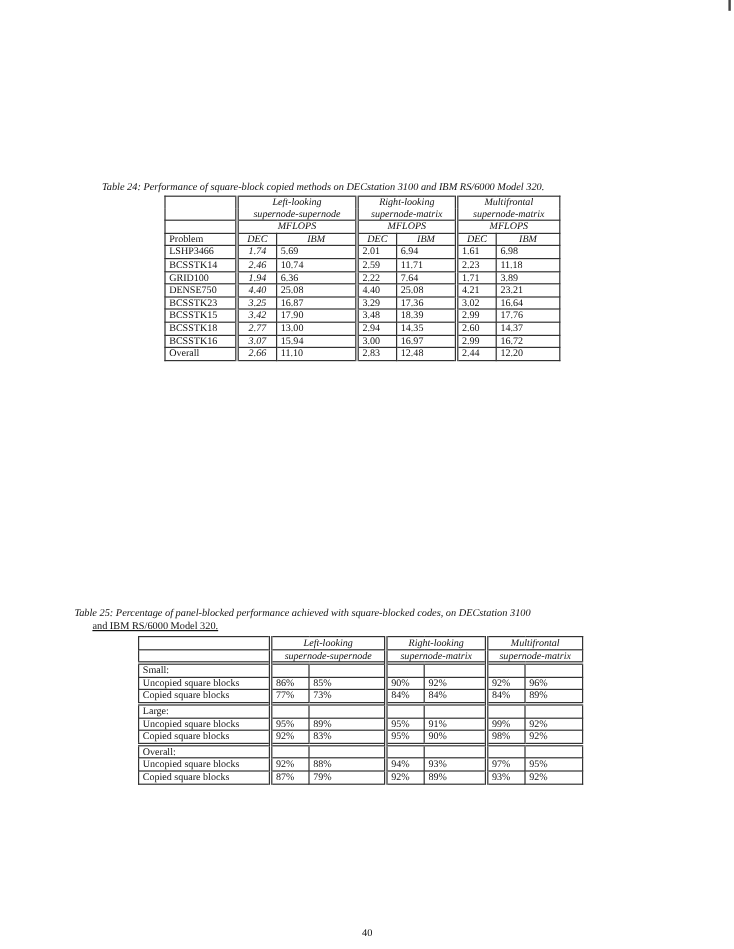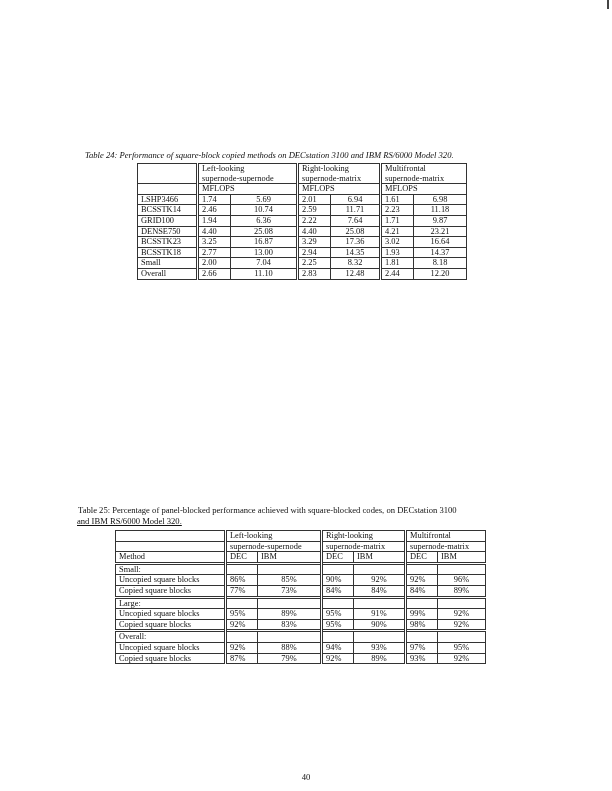--- a/index.html
+++ b/index.html
@@ -2,22 +2,22 @@
 <html><head>
 <meta charset="utf-8">
 <style>
   html, body { margin:0; padding:0; background:#fff; }
   body { width:612px; height:791px; position:relative; overflow:hidden;
          font-family:"Liberation Serif", "DejaVu Serif", serif; color:#111; }
   .edge-mark { position:absolute; right:3px; top:0; width:2px; height:9px; background:#444; }
   .caption { position:absolute; font-size:8.6px; line-height:11px; }
   table { position:absolute; border-collapse:collapse; font-size:8.4px; line-height:9.6px; }
   td { border:1px solid #333; padding:0 3px; white-space:nowrap; height:9.6px; }
-  td.c { text-align:left; }
-  td.r { text-align:center; }
+  td.c { text-align:center;font-style:italic; }
+  td.r { text-align:left; }
   td.l { text-align:left; }
   td.dbl { border-left:3px double #333; }
   tr.gap td { border-top:3px double #333; }
   .pageno { position:absolute; left:0; width:612px; top:772px; text-align:center; font-size:8.6px; }
 </style>
 </head>
 <body>
 
 <div class="edge-mark"></div>
 
@@ -45,20 +45,29 @@
     <td class="c dbl" colspan="2" style="border-top:none">supernode-supernode</td>
     <td class="c dbl" colspan="2" style="border-top:none">supernode-matrix</td>
     <td class="c dbl" colspan="2" style="border-top:none">supernode-matrix</td>
   </tr>
   <tr>
     <td></td>
     <td class="c dbl" colspan="2">MFLOPS</td>
     <td class="c dbl" colspan="2">MFLOPS</td>
     <td class="c dbl" colspan="2">MFLOPS</td>
   </tr>
+  <tr>
+    <td class="l">Problem</td>
+    <td class="c dbl">DEC</td>
+    <td class="c">IBM</td>
+    <td class="c dbl">DEC</td>
+    <td class="c">IBM</td>
+    <td class="c dbl">DEC</td>
+    <td class="c">IBM</td>
+  </tr>
 
   <tr>
     <td class="l">LSHP3466</td>
     <td class="c dbl">1.74</td>
     <td class="r">5.69</td>
     <td class="l dbl">2.01</td>
     <td class="r">6.94</td>
     <td class="l dbl">1.61</td>
     <td class="r">6.98</td>
   </tr>
@@ -71,72 +80,81 @@
     <td class="l dbl">2.23</td>
     <td class="r">11.18</td>
   </tr>
   <tr>
     <td class="l">GRID100</td>
     <td class="c dbl">1.94</td>
     <td class="r">6.36</td>
     <td class="l dbl">2.22</td>
     <td class="r">7.64</td>
     <td class="l dbl">1.71</td>
-    <td class="r">9.87</td>
+    <td class="r">3.89</td>
   </tr>
   <tr>
     <td class="l">DENSE750</td>
     <td class="c dbl">4.40</td>
     <td class="r">25.08</td>
     <td class="l dbl">4.40</td>
     <td class="r">25.08</td>
     <td class="l dbl">4.21</td>
     <td class="r">23.21</td>
   </tr>
   <tr>
     <td class="l">BCSSTK23</td>
     <td class="c dbl">3.25</td>
     <td class="r">16.87</td>
     <td class="l dbl">3.29</td>
     <td class="r">17.36</td>
     <td class="l dbl">3.02</td>
     <td class="r">16.64</td>
   </tr>
   <tr>
+    <td class="l">BCSSTK15</td>
+    <td class="c dbl">3.42</td>
+    <td class="r">17.90</td>
+    <td class="l dbl">3.48</td>
+    <td class="r">18.39</td>
+    <td class="l dbl">2.99</td>
+    <td class="r">17.76</td>
+  </tr>
+  <tr>
     <td class="l">BCSSTK18</td>
     <td class="c dbl">2.77</td>
     <td class="r">13.00</td>
     <td class="l dbl">2.94</td>
     <td class="r">14.35</td>
-    <td class="l dbl">1.93</td>
+    <td class="l dbl">2.60</td>
     <td class="r">14.37</td>
   </tr>
-
-  <tr>
-    <td class="l">Small</td>
-    <td class="c dbl">2.00</td>
-    <td class="r">7.04</td>
-    <td class="l dbl">2.25</td>
-    <td class="r">8.32</td>
-    <td class="l dbl">1.81</td>
-    <td class="r">8.18</td>
-  </tr>
+  <tr>
+    <td class="l">BCSSTK16</td>
+    <td class="c dbl">3.07</td>
+    <td class="r">15.94</td>
+    <td class="l dbl">3.00</td>
+    <td class="r">16.97</td>
+    <td class="l dbl">2.99</td>
+    <td class="r">16.72</td>
+  </tr>
+
   <tr>
     <td class="l">Overall</td>
     <td class="c dbl">2.66</td>
     <td class="r">11.10</td>
     <td class="l dbl">2.83</td>
     <td class="r">12.48</td>
     <td class="l dbl">2.44</td>
     <td class="r">12.20</td>
   </tr>
 </tbody>
   </table>
 
-<div class="caption" style="left:78px; top:505px;">Table 25: Percentage of panel-blocked performance achieved with square-blocked codes, on DECstation 3100</div>
+<div class="caption" style="left:62px; top:505px;font-style:italic;">Table 25: Percentage of panel-blocked performance achieved with square-blocked codes, on DECstation 3100</div>
 <div class="caption" style="left:77px; top:516px;text-decoration:underline;">and IBM RS/6000 Model 320.</div>
 
 <table style="left:115px; top:530px;">
   <colgroup>
     <col style="width:110px">
       <col style="width:32px">
       <col style="width:64px">
     <col style="width:32px">
       <col style="width:52px">
       <col style="width:32px">
@@ -148,29 +166,20 @@
     <td class="c dbl" colspan="2">Left-looking</td>
     <td class="c dbl" colspan="2">Right-looking</td>
     <td class="c dbl" colspan="2">Multifrontal</td>
   </tr>
   <tr>
     <td></td>
     <td class="c dbl" colspan="2">supernode-supernode</td>
     <td class="c dbl" colspan="2">supernode-matrix</td>
     <td class="c dbl" colspan="2">supernode-matrix</td>
   </tr>
-  <tr>
-    <td class="l">Method</td>
-    <td class="c dbl">DEC</td>
-    <td class="c">IBM</td>
-    <td class="c dbl">DEC</td>
-    <td class="c">IBM</td>
-    <td class="c dbl">DEC</td>
-    <td class="c">IBM</td>
-  </tr>
 
   <tr class="gap">
     <td class="l">Small:</td>
     <td class="dbl"></td>
         <td></td>
     <td class="dbl"></td>
         <td></td>
     <td class="dbl"></td>
         <td></td>
   </tr>

